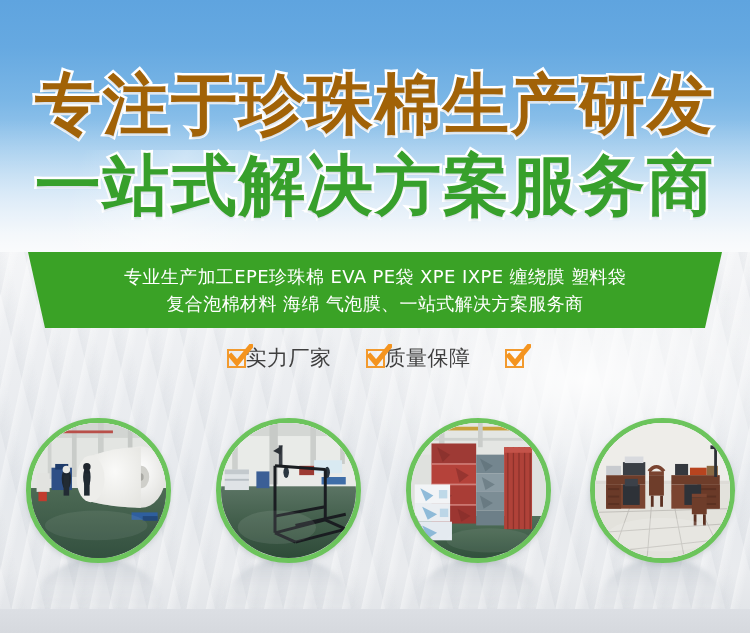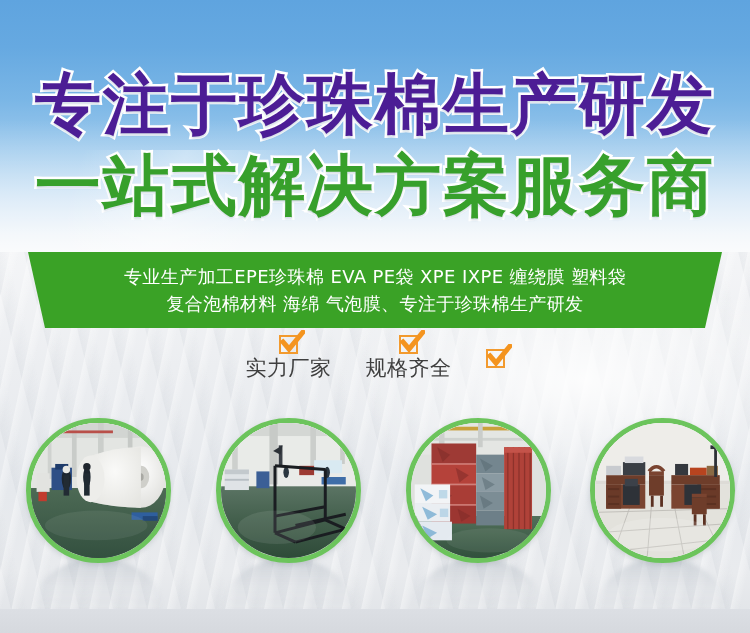--- a/index.html
+++ b/index.html
@@ -59,21 +59,21 @@
   .headline{
     position:absolute;left:0;top:72px;width:750px;text-align:center;
     line-height:1;
   }
   .hl-line{
     font-size:66px;font-weight:bold;letter-spacing:2px;
     font-family:"DejaVu Sans","Liberation Sans",sans-serif;
     display:block;
   }
   .hl-orange{
-    color:#4c1d95;
+    color:#a16207;
     -webkit-text-stroke:5px #ffffff;
     paint-order:stroke fill;
     text-shadow:0 2px 2px rgba(70,110,150,.22);
   }
   .hl-green{
     color:#37a02b;margin-top:15px;
     -webkit-text-stroke:5px #ffffff;
     paint-order:stroke fill;
     text-shadow:0 2px 2px rgba(70,110,150,.22);
   }
@@ -92,21 +92,21 @@
   .gb-row{
     color:#ffffff;font-size:18px;letter-spacing:.4px;white-space:nowrap;
     font-family:"DejaVu Sans","Liberation Sans",sans-serif;
   }
 
   
   .features{
     position:absolute;left:0;top:337px;width:750px;height:42px;
     display:flex;align-items:center;justify-content:center;gap:34px;
   }
-  .feat{display:flex;align-items:center;flex-direction:column;}
+  .feat{display:flex;align-items:center;}
   .chk{
     position:relative;width:19px;height:19px;flex:0 0 19px;
     border:2px solid #f29a2e;box-sizing:border-box;background:transparent;
   }
   .chk svg{position:absolute;left:-1px;top:-7px;width:25px;height:25px;}
   .feat-label{
     font-size:21px;color:#3f3f3f;white-space:nowrap;letter-spacing:.5px;
     font-family:"DejaVu Sans","Liberation Sans",sans-serif;
   }
 
@@ -137,39 +137,39 @@
   <div class="lower-sheen"></div>
 
   <div class="headline">
     <span class="hl-line hl-orange">专注于珍珠棉生产研发</span>
     <span class="hl-line hl-green">一站式解决方案服务商</span>
   </div>
 
   <div class="greenbar"></div>
   <div class="greenbar-txt">
     <div class="gb-row">专业生产加工EPE珍珠棉  EVA   PE袋  XPE  IXPE  缠绕膜 塑料袋</div>
-    <div class="gb-row">复合泡棉材料 海绵 气泡膜、专注于珍珠棉生产研发</div>
+    <div class="gb-row">复合泡棉材料 海绵 气泡膜、一站式解决方案服务商</div>
   </div>
 
   <div class="features">
     <div class="feat">
       <span class="chk">
         <svg viewBox="0 0 25 25">
             <path d="M3 12 L9 19 L23 2" stroke="#f4941f" stroke-width="5" fill="none" stroke-linecap="square"></path>
           </svg>
       </span>
       <span class="feat-label">实力厂家</span>
     </div>
     <div class="feat">
       <span class="chk">
         <svg viewBox="0 0 25 25">
             <path d="M3 12 L9 19 L23 2" stroke="#f4941f" stroke-width="5" fill="none" stroke-linecap="square"></path>
           </svg>
       </span>
-      <span class="feat-label">规格齐全</span>
+      <span class="feat-label">质量保障</span>
     </div>
     <div class="feat">
       <span class="chk">
         <svg viewBox="0 0 25 25">
             <path d="M3 12 L9 19 L23 2" stroke="#f4941f" stroke-width="5" fill="none" stroke-linecap="square"></path>
           </svg>
       </span>
     </div>
   </div>
 

